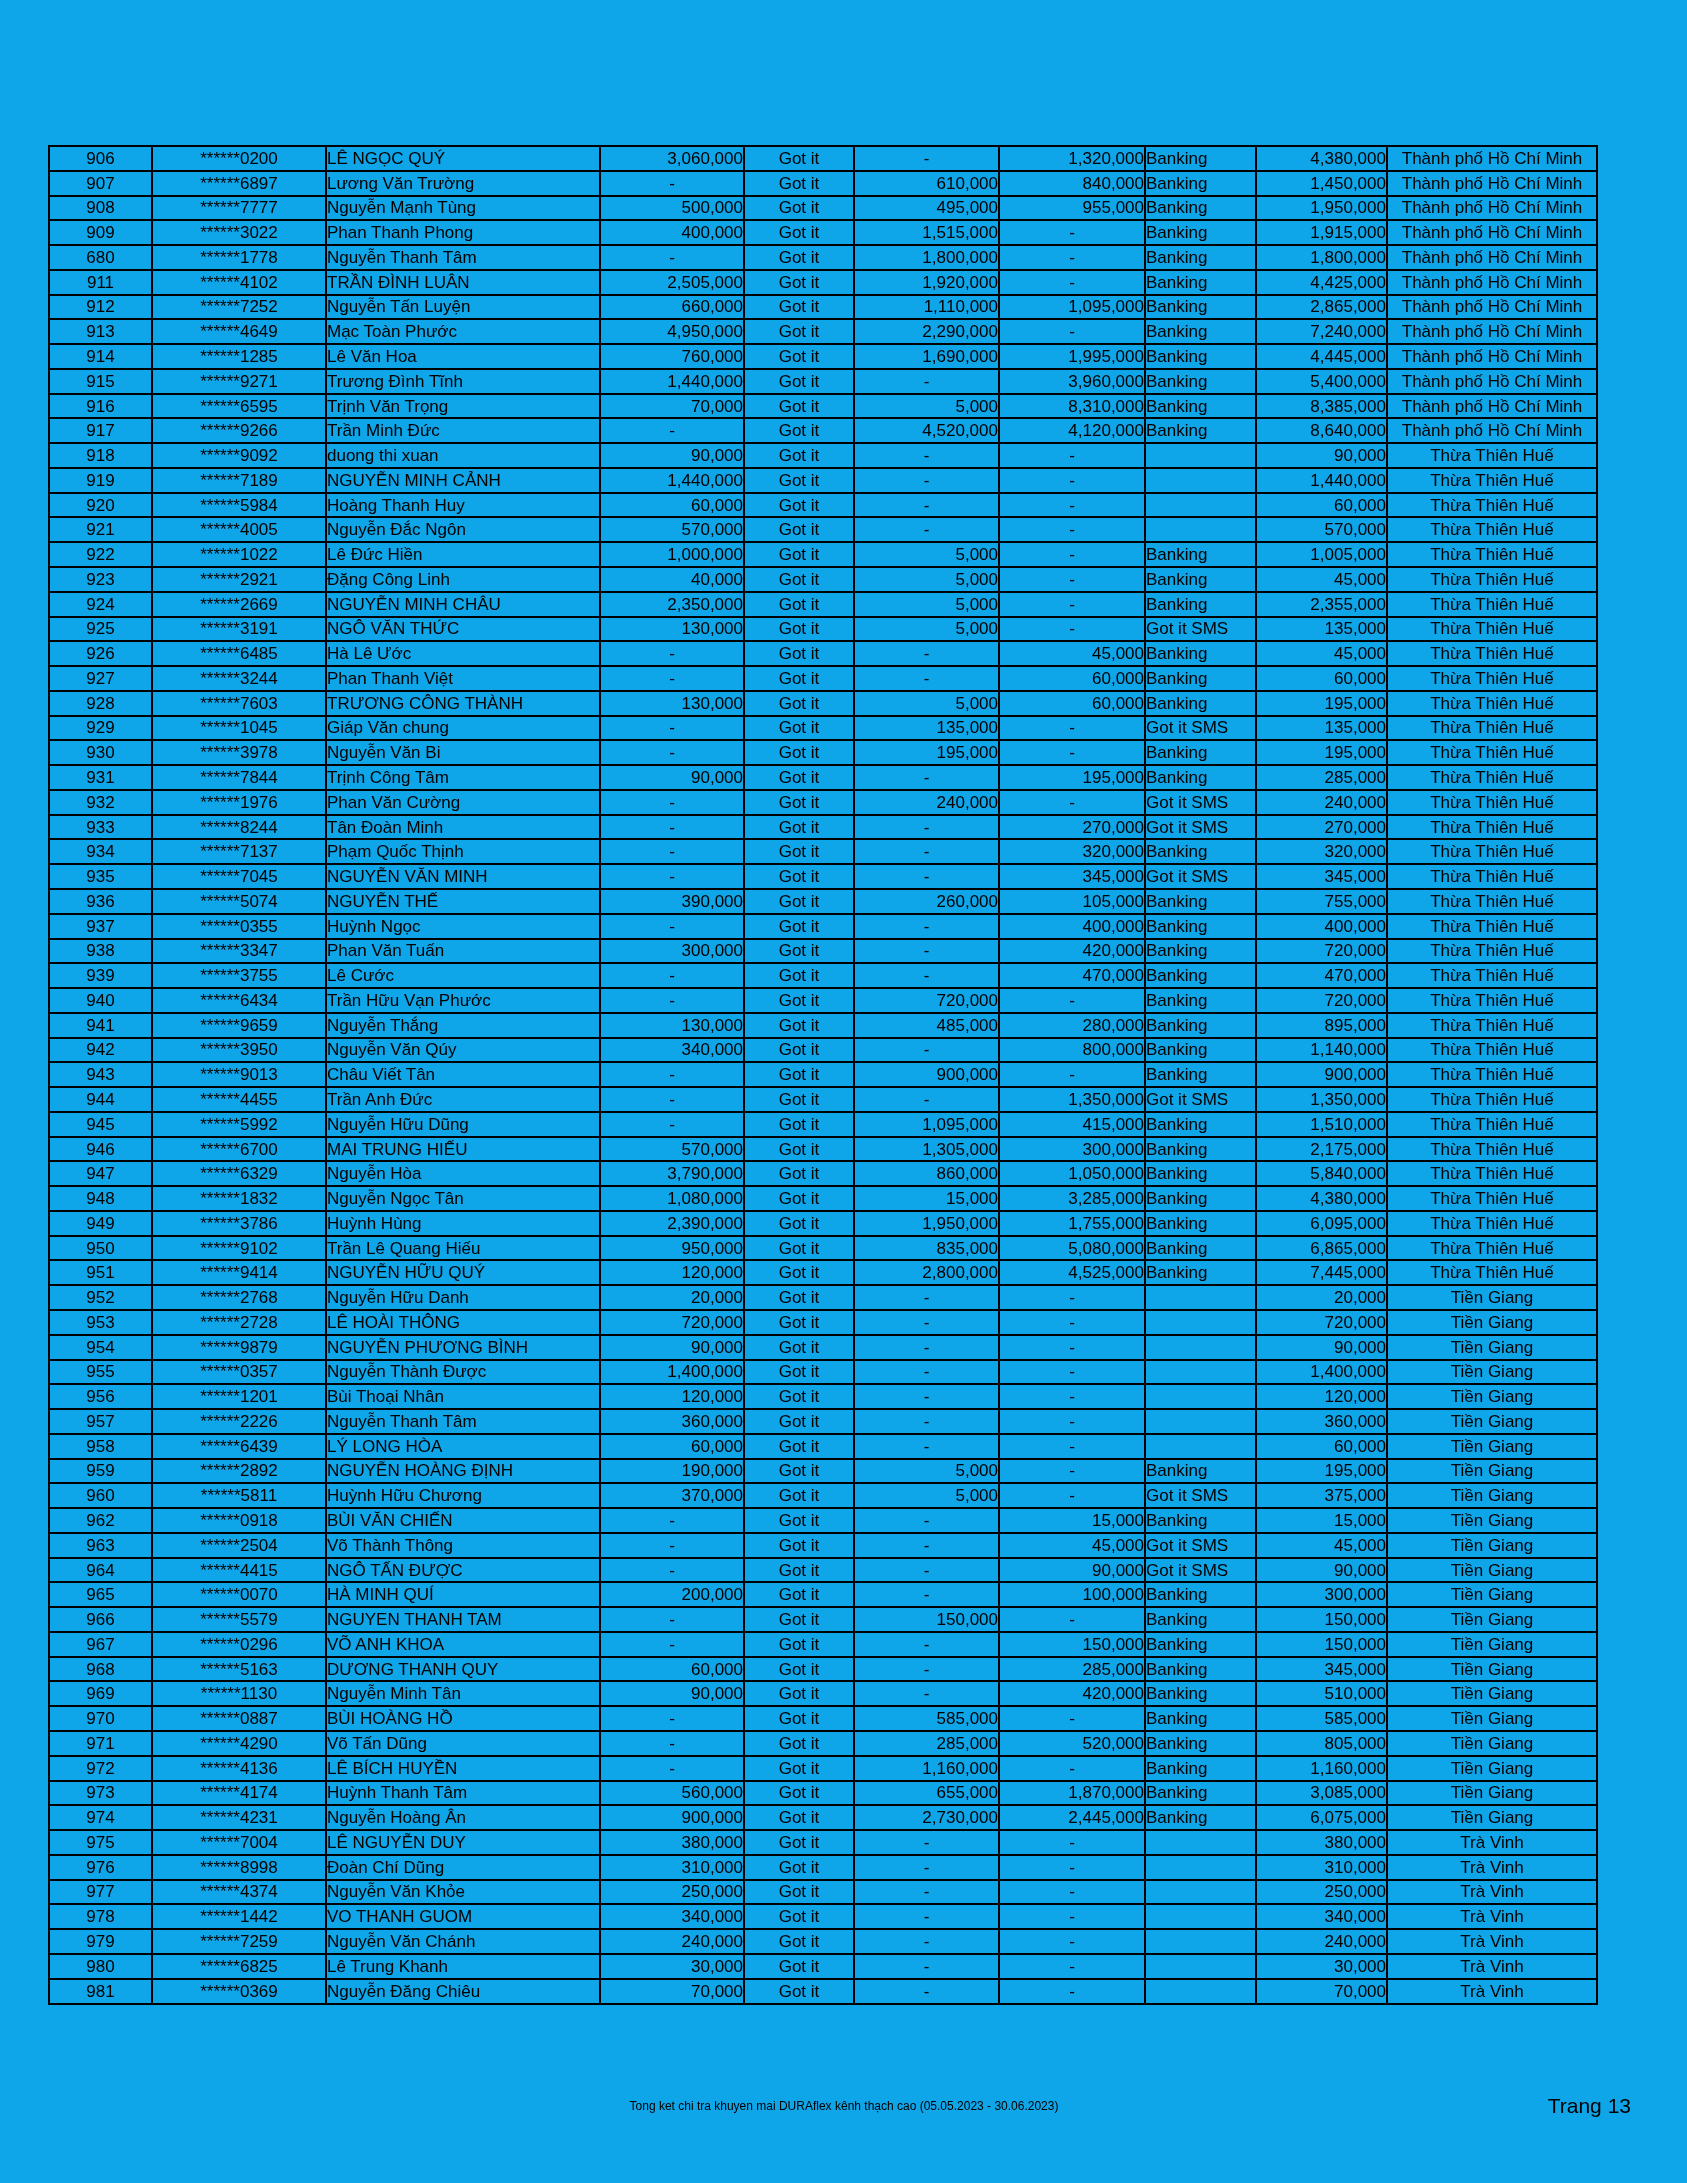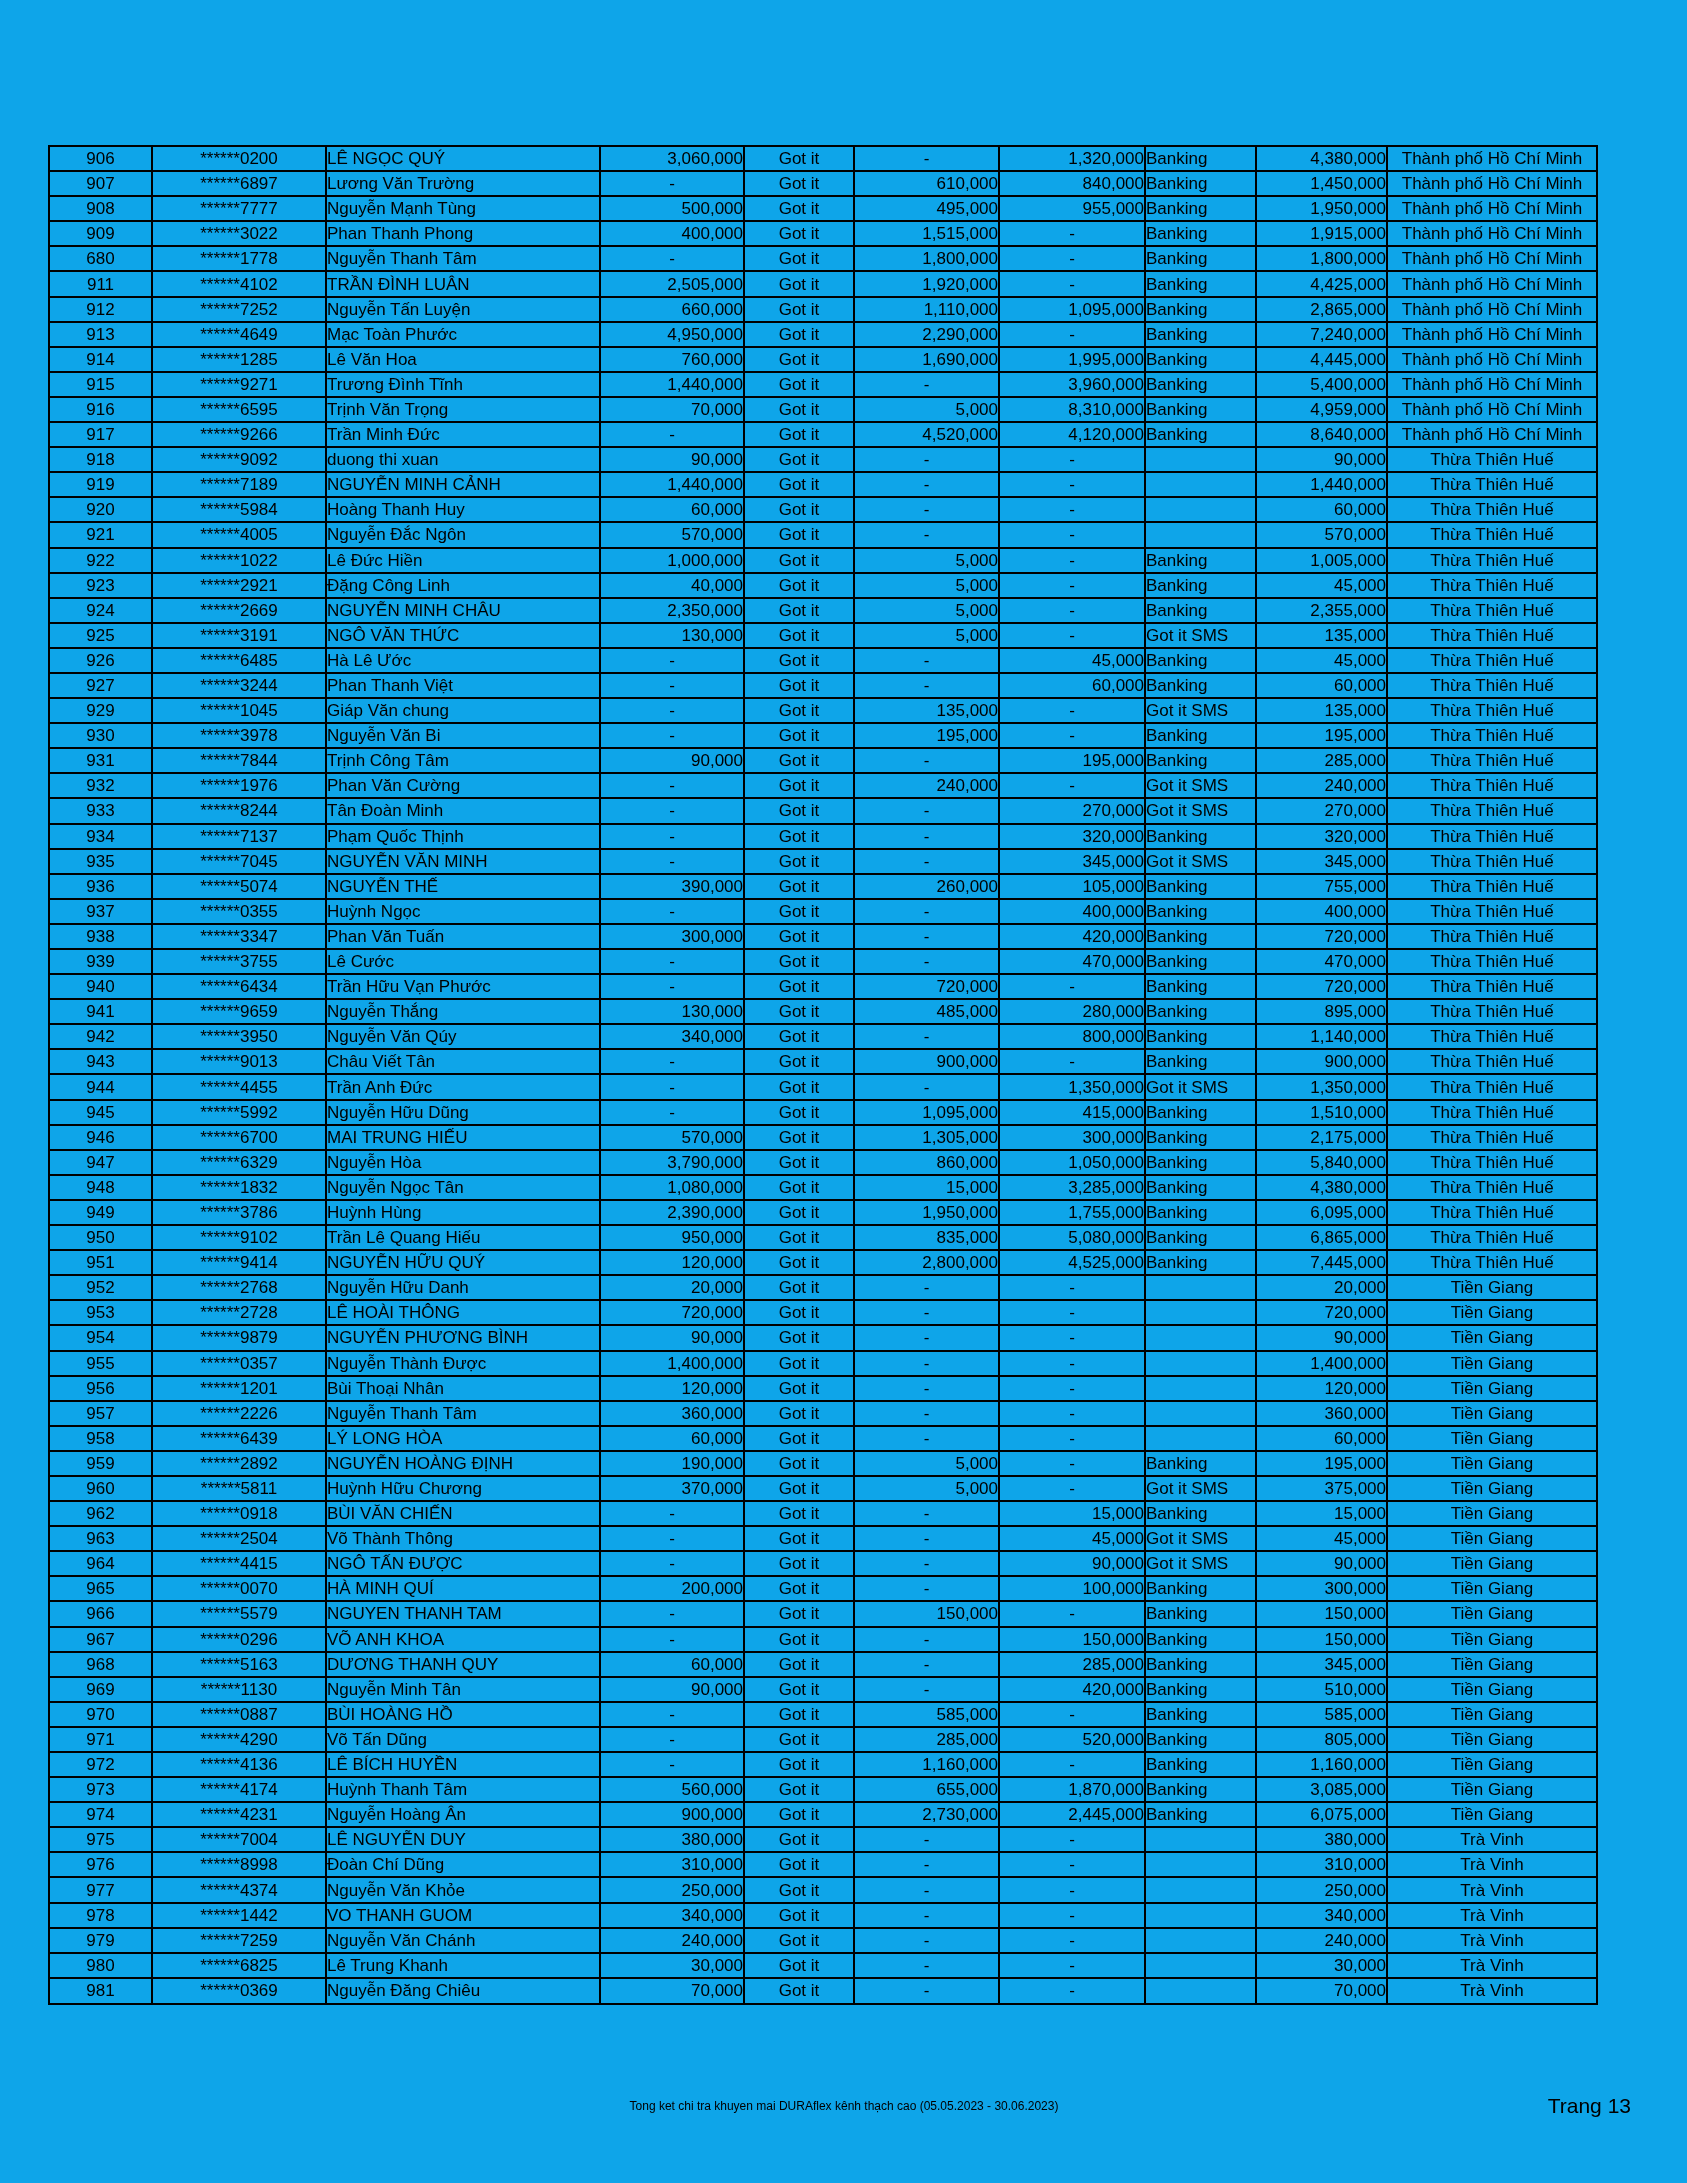--- a/index.html
+++ b/index.html
@@ -199,21 +199,21 @@
         </tr>
         <tr>
           <td class="c-center">916</td>
           <td class="c-center">******6595</td>
           <td class="c-left">Trịnh Văn Trọng</td>
           <td class="c-right">70,000</td>
           <td class="c-center">Got it</td>
           <td class="c-right">5,000</td>
           <td class="c-right">8,310,000</td>
           <td class="c-left">Banking</td>
-          <td class="c-right">4,959,000</td>
+          <td class="c-right">8,385,000</td>
           <td class="c-center">Thành phố Hồ Chí Minh</td>
         </tr>
         <tr>
           <td class="c-center">917</td>
           <td class="c-center">******9266</td>
           <td class="c-left">Trần Minh Đức</td>
           <td class="c-dash">-</td>
           <td class="c-center">Got it</td>
           <td class="c-right">4,520,000</td>
           <td class="c-right">4,120,000</td>
@@ -332,20 +332,32 @@
         <tr>
           <td class="c-center">927</td>
           <td class="c-center">******3244</td>
           <td class="c-left">Phan Thanh Việt</td>
           <td class="c-dash">-</td>
           <td class="c-center">Got it</td>
           <td class="c-dash">-</td>
           <td class="c-right">60,000</td>
           <td class="c-left">Banking</td>
           <td class="c-right">60,000</td>
+          <td class="c-center">Thừa Thiên Huế</td>
+        </tr>
+        <tr>
+          <td class="c-center">928</td>
+          <td class="c-center">******7603</td>
+          <td class="c-left">TRƯƠNG CÔNG THÀNH</td>
+          <td class="c-right">130,000</td>
+          <td class="c-center">Got it</td>
+          <td class="c-right">5,000</td>
+          <td class="c-right">60,000</td>
+          <td class="c-left">Banking</td>
+          <td class="c-right">195,000</td>
           <td class="c-center">Thừa Thiên Huế</td>
         </tr>
         <tr>
           <td class="c-center">929</td>
           <td class="c-center">******1045</td>
           <td class="c-left">Giáp Văn chung</td>
           <td class="c-dash">-</td>
           <td class="c-center">Got it</td>
           <td class="c-right">135,000</td>
           <td class="c-dash">-</td>

